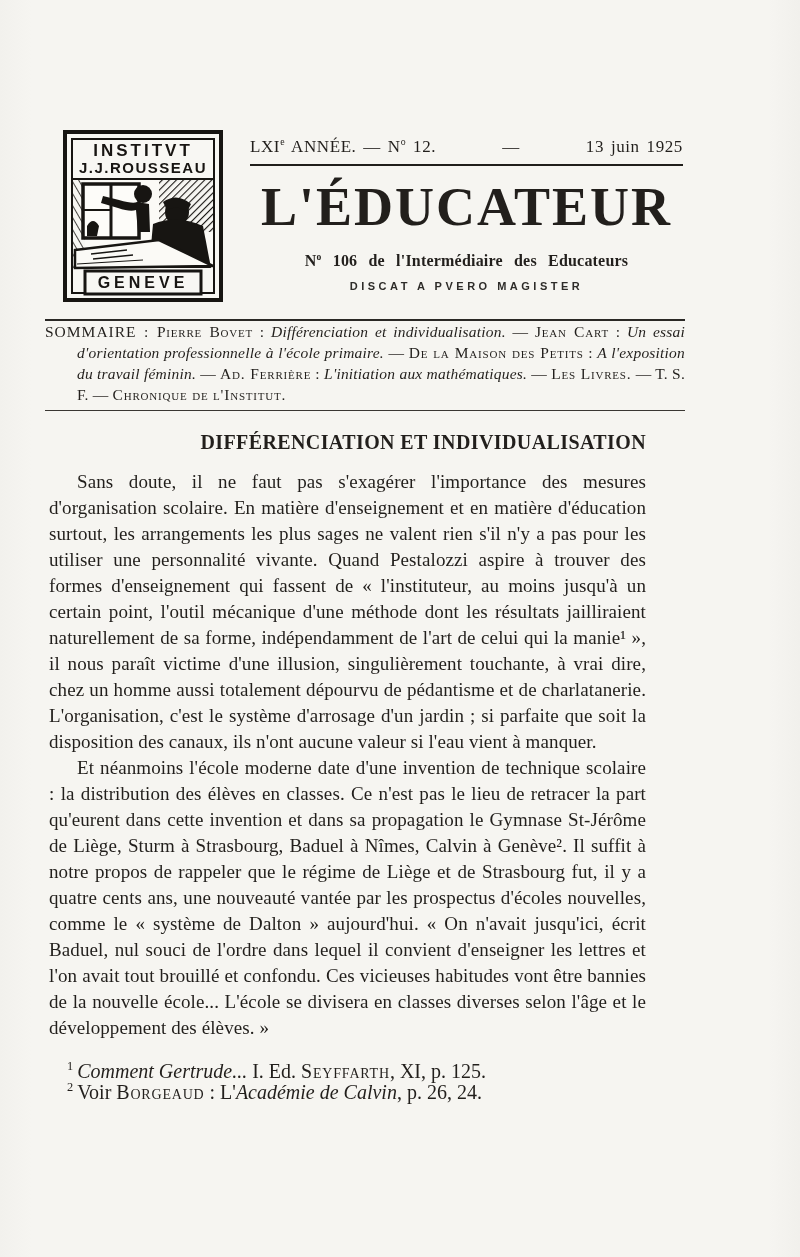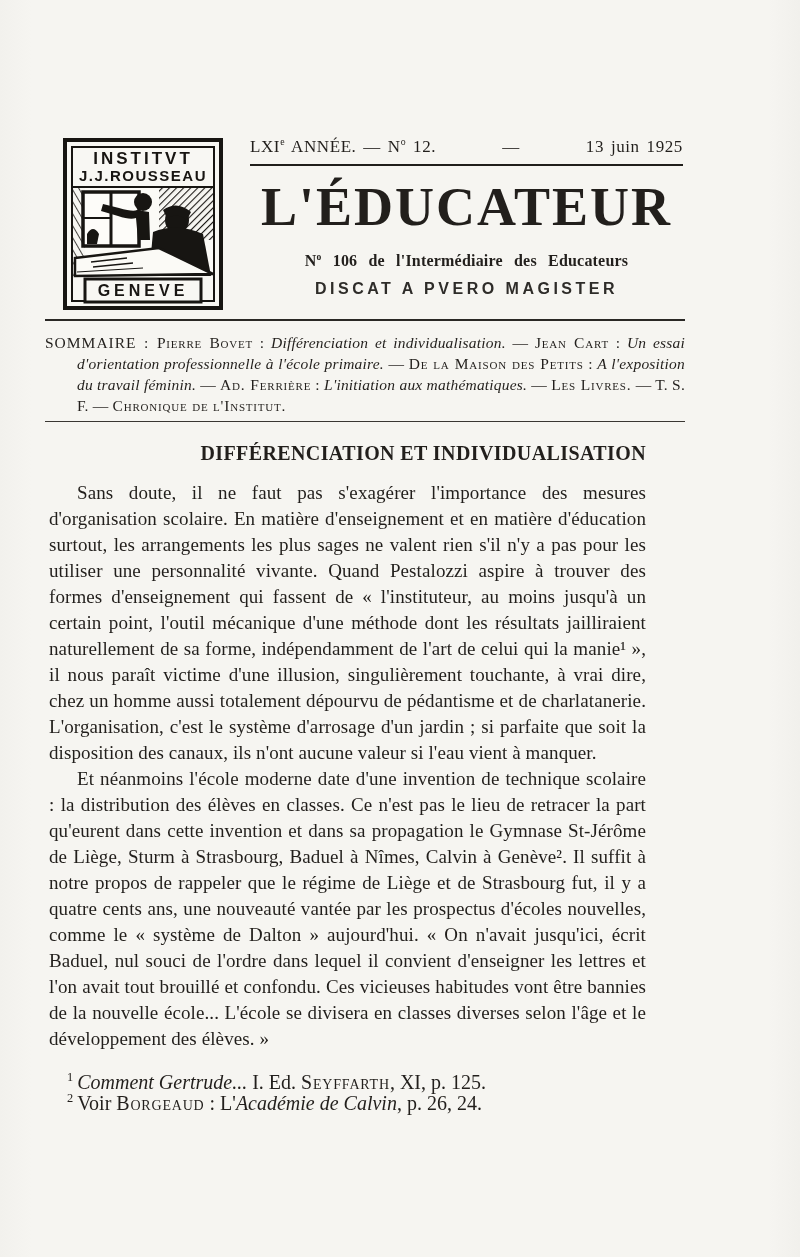--- a/index.html
+++ b/index.html
@@ -10,21 +10,21 @@
     color:#221f1c;
   }
   .page {
     position:relative; width:800px; height:1257px;
     background:linear-gradient(90deg,#f2f1ed 0%, #f6f5f1 4%, #f6f5f1 96%, #f1f0ec 100%);
   }
   .content { position:absolute; left:45px; top:130px; width:640px; }
 
   
   .masthead { position:relative; height:176px; }
-  .logo-box { position:absolute; left:18px; top:0; width:160px; height:172px;margin-top:8px; }
+  .logo-box { position:absolute; left:18px; top:0; width:160px; height:172px; }
   .mast-right { margin-left:205px; width:433px; }
   .issue-line {
     display:flex; justify-content:space-between; align-items:baseline;
     padding-top:6px; font-size:17px; letter-spacing:0.6px; word-spacing:2px;
   }
   .issue-line sup { font-size:0.58em; }
   .mast-rule { border-top:2px solid #201e1b; margin-top:7px; }
   .journal-title {
     margin:13px 0 16px 0; text-align:center;
     font-size:54px; font-weight:bold; letter-spacing:2px; line-height:1.05;
@@ -32,29 +32,29 @@
   }
   .journal-subtitle {
     margin-top:12px; text-align:center;
     font-size:16px; font-weight:bold; word-spacing:7px; letter-spacing:0.2px;
     white-space:nowrap;
   }
   .journal-subtitle sup { font-size:0.6em; }
   .motto {
     margin-top:9px; text-align:center;
     font-family:"Liberation Sans","DejaVu Sans",sans-serif;
-    font-size:16px; font-weight:bold; letter-spacing:3.5px; color:#2e2c29;
+    font-size:11px; font-weight:bold; letter-spacing:3.5px; color:#2e2c29;
   }
 
   .full-rule  { border-top:2px solid #2a2825; margin-top:13px; }
   .rule-thin  { border-top:1.5px solid #3a3733; margin-top:5px; }
 
   
   .sommaire {
-    margin-top:11px; font-size:15.5px; line-height:21px;
+    font-size:15.5px; line-height:21px;
     text-align:justify; padding-left:32px; text-indent:-32px;
     letter-spacing:0.2px;
   }
   .seg-plain {}
   .seg-caps { letter-spacing:1px; }
   .seg-sc { font-variant:small-caps; letter-spacing:0.8px; }
   .seg-it { font-style:italic; }
 
   
   .article-title {

